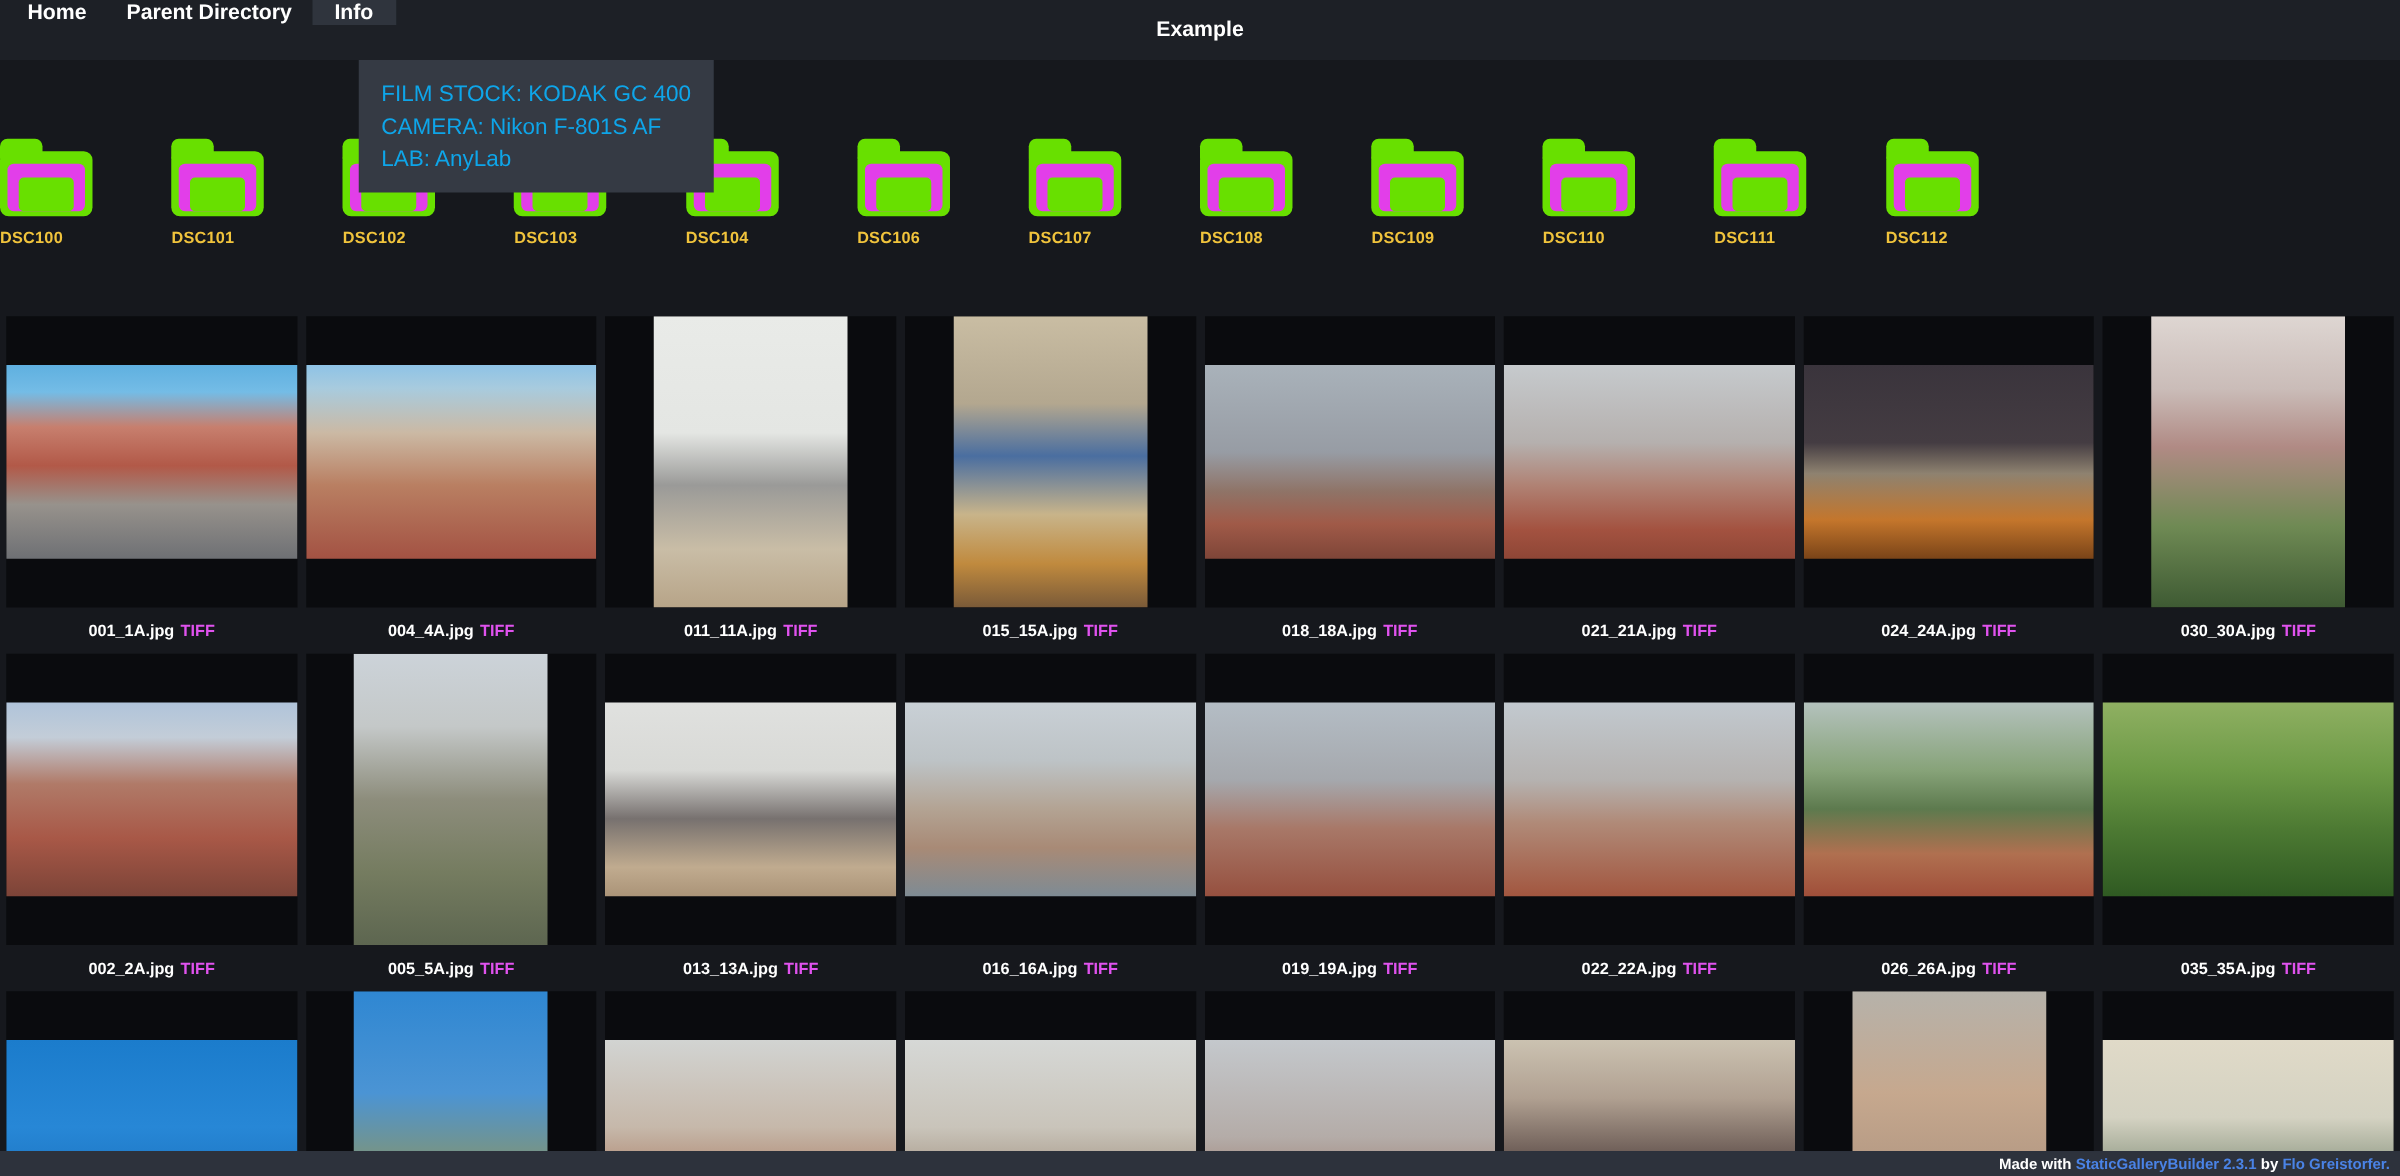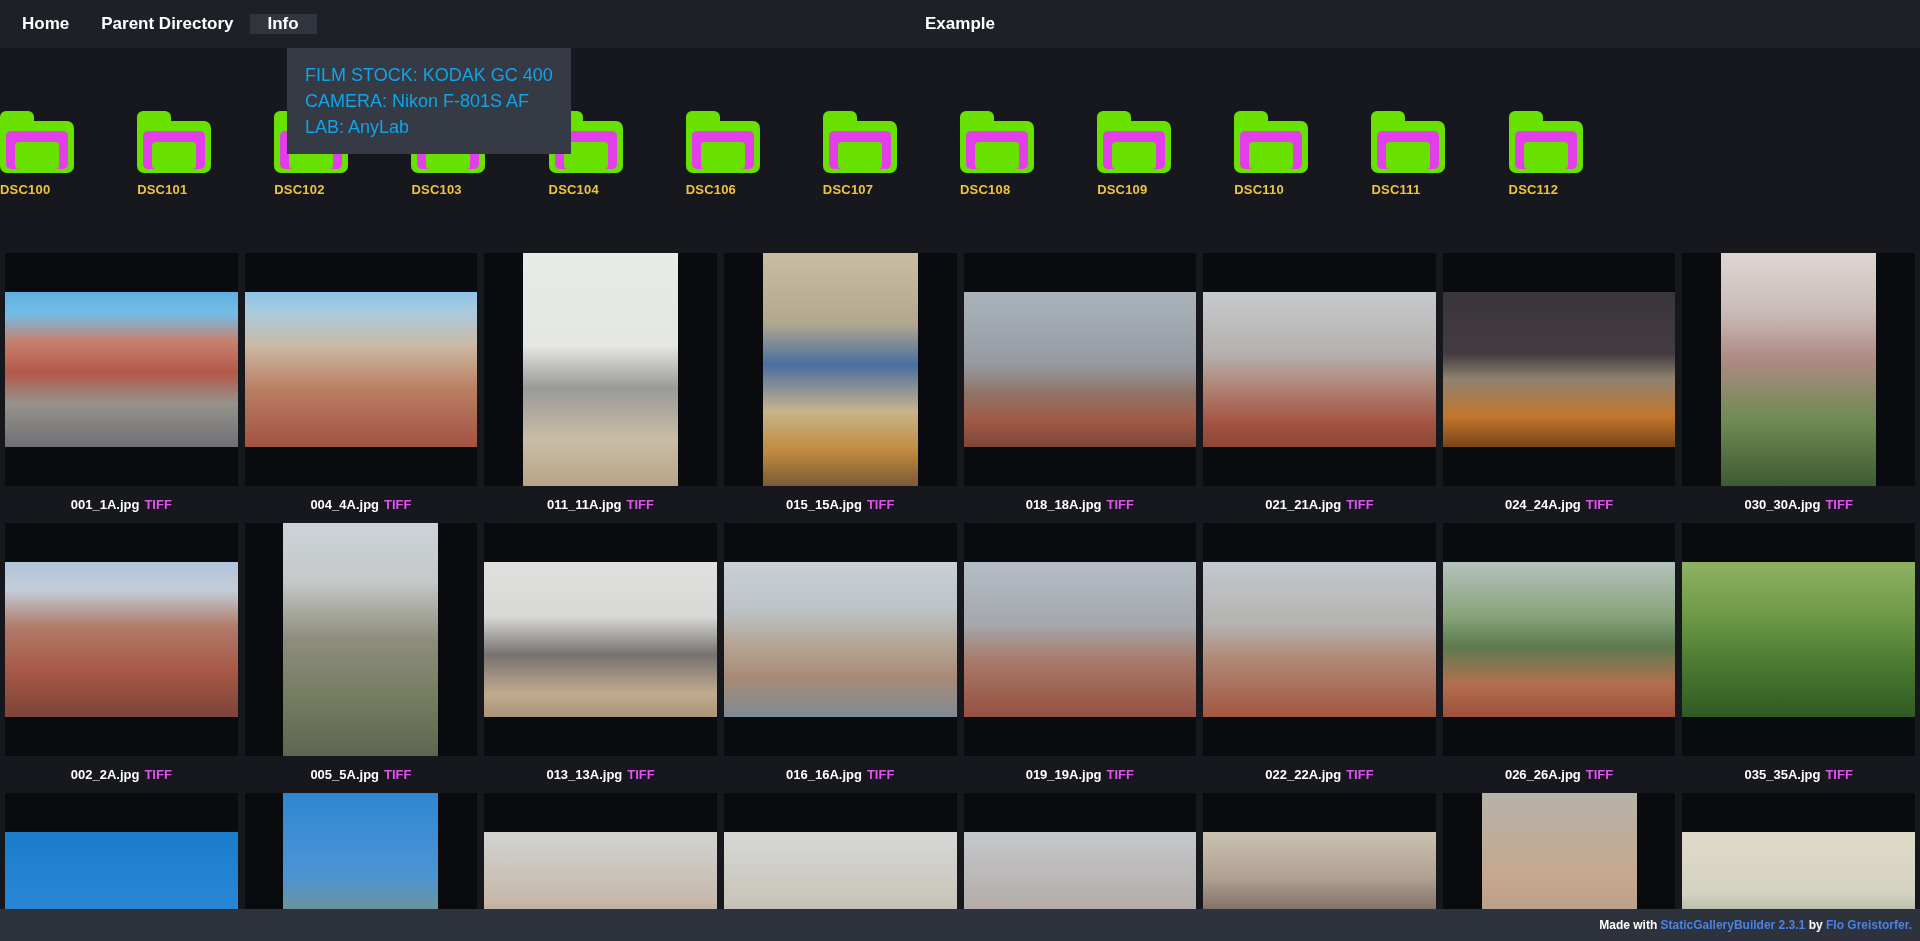--- a/index.html
+++ b/index.html
@@ -11,21 +11,21 @@
   html,body{margin:0;padding:0;}
   body{
     width:1920px;height:941px;overflow:hidden;position:relative;
     background:var(--page-bg);
     font-family:"Liberation Sans",sans-serif;
     -webkit-font-smoothing:antialiased;
   }
   
   .navbar{
     position:relative;height:48px;background:var(--navbar-bg);
-    display:flex;align-items:center;z-index:6;
+    display:flex;align-items:flex-start;z-index:6;
   }
   .navbar a{color:#ffffff;font-weight:700;font-size:17px;text-decoration:none;display:flex;align-items:center;}
   .nav-home{margin-left:22px;}
   .nav-parent{margin-left:32px;}
   .nav-tab{margin-left:16px;padding:0 18px;background:var(--tab-bg);}
   .nav-center{
     position:absolute;left:50%;top:0;transform:translateX(-50%);
     height:48px;display:flex;align-items:center;
     color:#ffffff;font-weight:700;font-size:17px;
   }
@@ -61,21 +61,21 @@
   .photo.landscape{width:100%;height:155px;}
   .photo.portrait{width:155px;height:233px;}
   .caption{
     height:37px;display:flex;align-items:center;justify-content:center;gap:5px;
     font-size:13px;font-weight:700;
   }
   .pname{color:#ffffff;}
   .pfmt{color:var(--format-magenta);cursor:pointer;}
   
   .footer{
-    position:fixed;left:0;right:0;bottom:0;height:32px;z-index:10;
+    position:fixed;left:0;right:0;bottom:0;height:20px;z-index:10;
     background:var(--footer-bg);
     display:flex;align-items:center;justify-content:flex-end;
     padding-right:8px;font-size:12px;font-weight:700;color:#ffffff;
   }
   .footer span{white-space:pre;}
   .footer a{color:var(--link-blue);text-decoration:none;white-space:pre;cursor:pointer;}
 </style>
 </head>
 <body>
 

